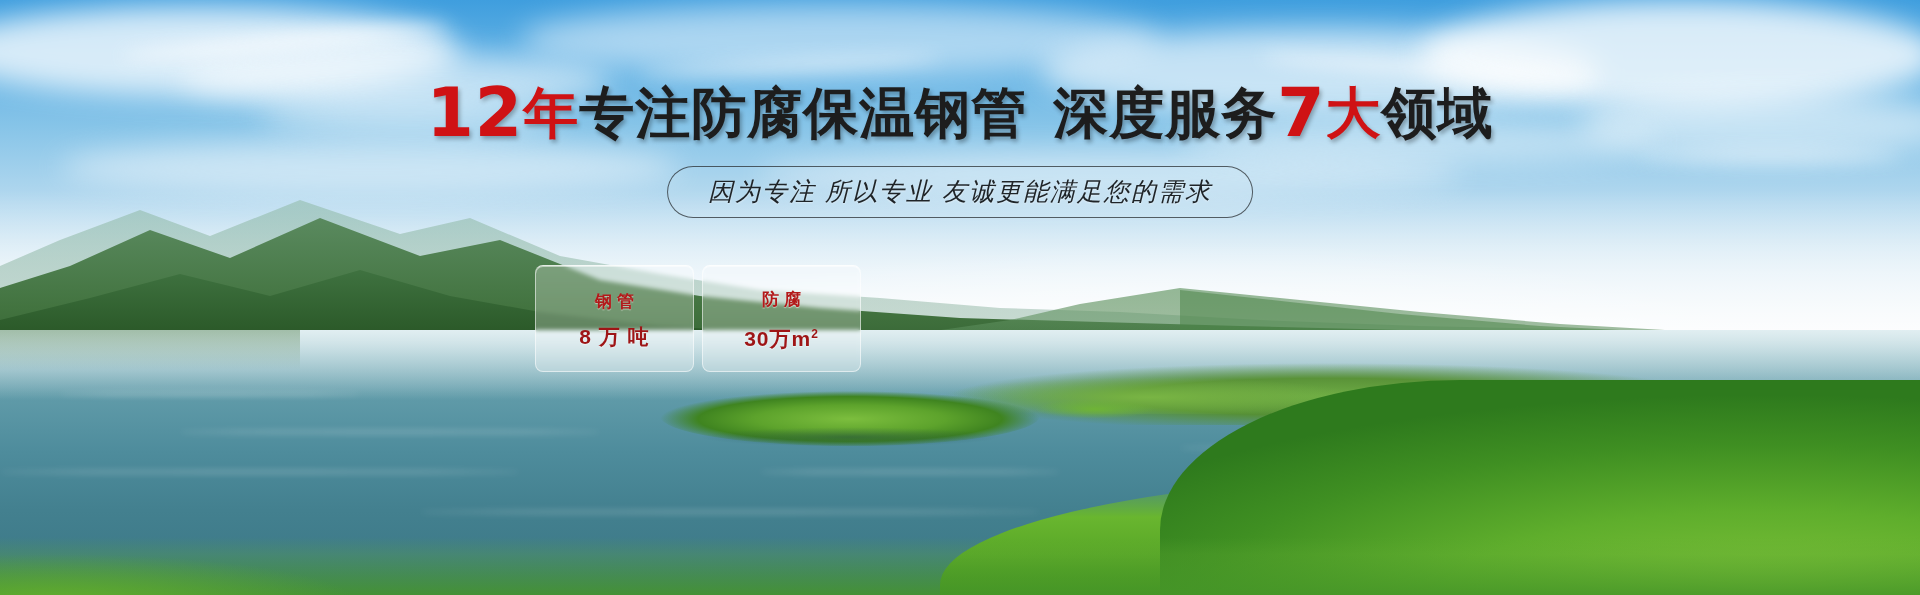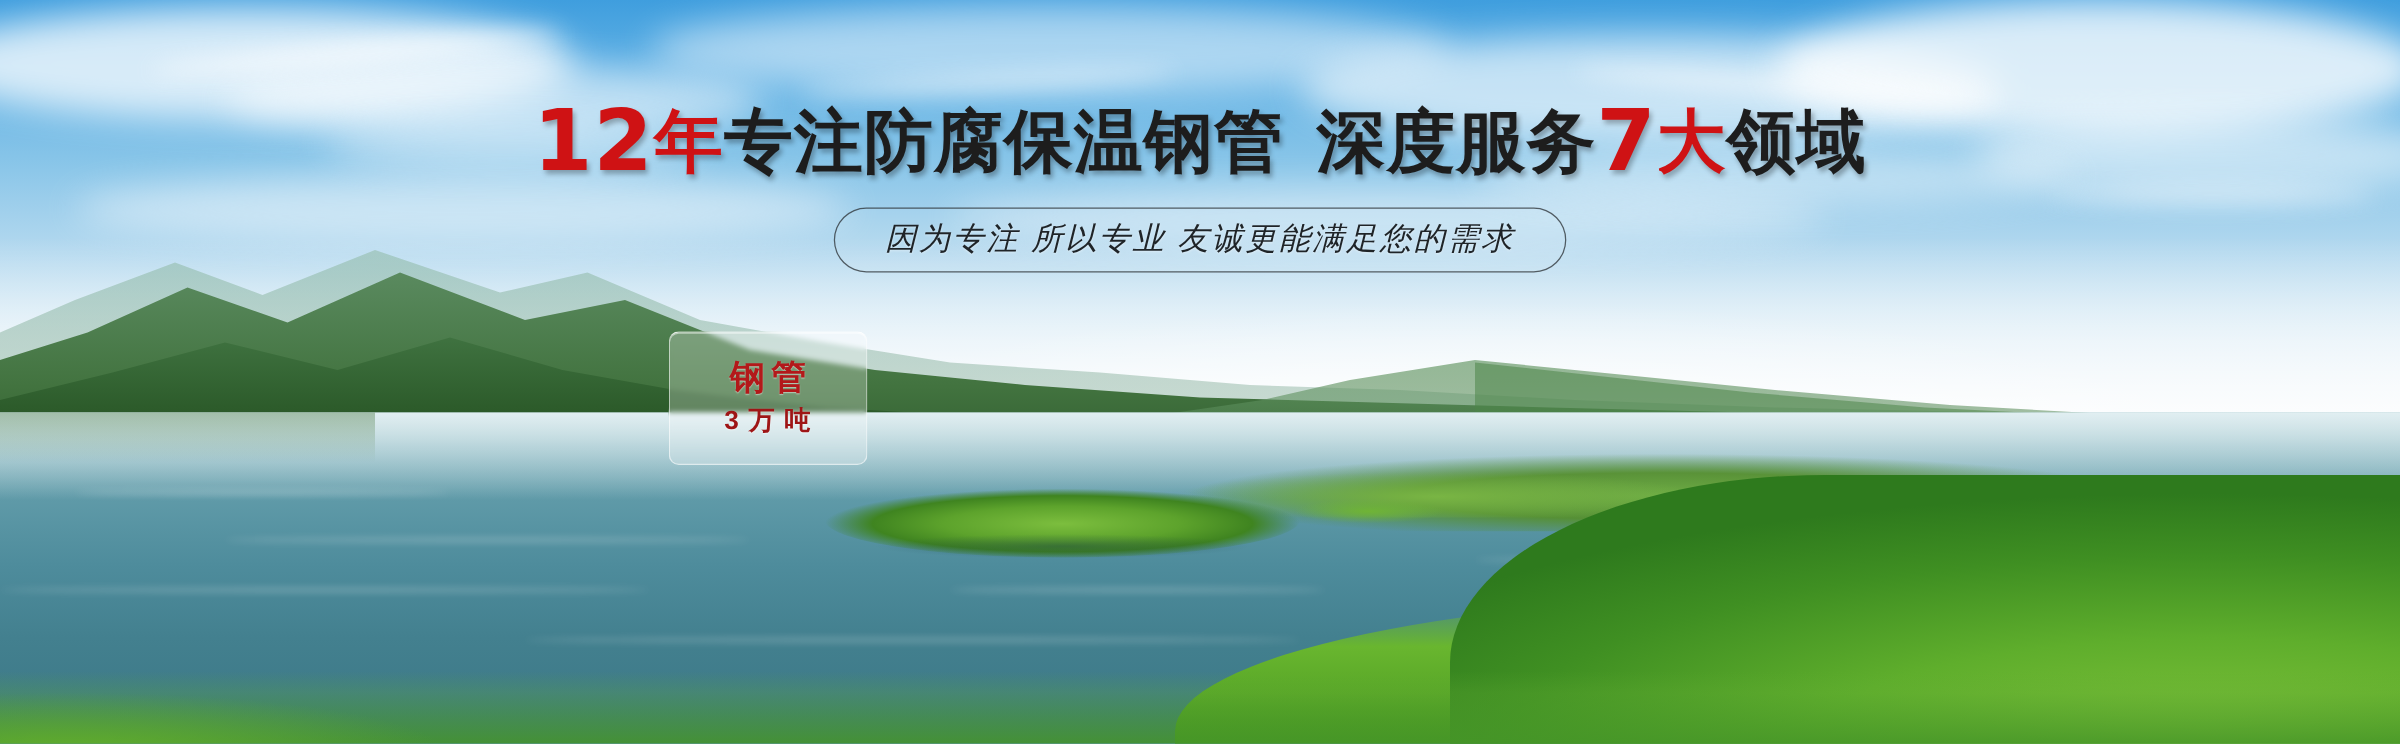--- a/index.html
+++ b/index.html
@@ -154,21 +154,21 @@
     border-top:1px solid rgba(255,255,255,.8);
     border-radius:8px;
     background:rgba(255,255,255,.26);
     backdrop-filter:blur(2px);
     box-shadow:inset 0 1px 0 rgba(255,255,255,.5);
     display:flex;flex-direction:column;
     align-items:center;justify-content:center;
     gap:12px;
   }
   .card .title{
-    font-size:28px;line-height:23px;letter-spacing:5px;
+    font-size:17px;line-height:23px;letter-spacing:5px;
     color:#b3191a;font-weight:bold;text-indent:5px;
     text-shadow:0 1px 1px rgba(255,255,255,.5);
   }
   .card .value{
     font-size:21px;line-height:23px;letter-spacing:1px;
     color:#9e1516;font-weight:bold;
     text-shadow:0 1px 1px rgba(255,255,255,.5);
   }
   .card .value sup{font-size:12px;vertical-align:super;}
 </style>
@@ -247,17 +247,21 @@
 
   <div class="headline">
     <span class="num">12</span><span class="red">年</span><span>专注防腐保温钢管</span><span class="gap"></span><span>深度服务</span><span class="num">7</span><span class="red">大</span><span>领域</span>
   </div>
 
   <div class="pill">因为专注  所以专业  友诚更能满足您的需求</div>
 
   <div class="cards">
     <div class="card">
       <div class="title">钢管</div>
-      <div class="value"><span>3 万 吨</span></div>
+      <div class="value"><span>8 万 吨</span></div>
     </div>
+    <div class="card">
+      <div class="title">防腐</div>
+      <div class="value"><span>30万m</span><sup>2</sup></div>
+    </div>
   </div>
 
 </div>
 
 </body></html>

